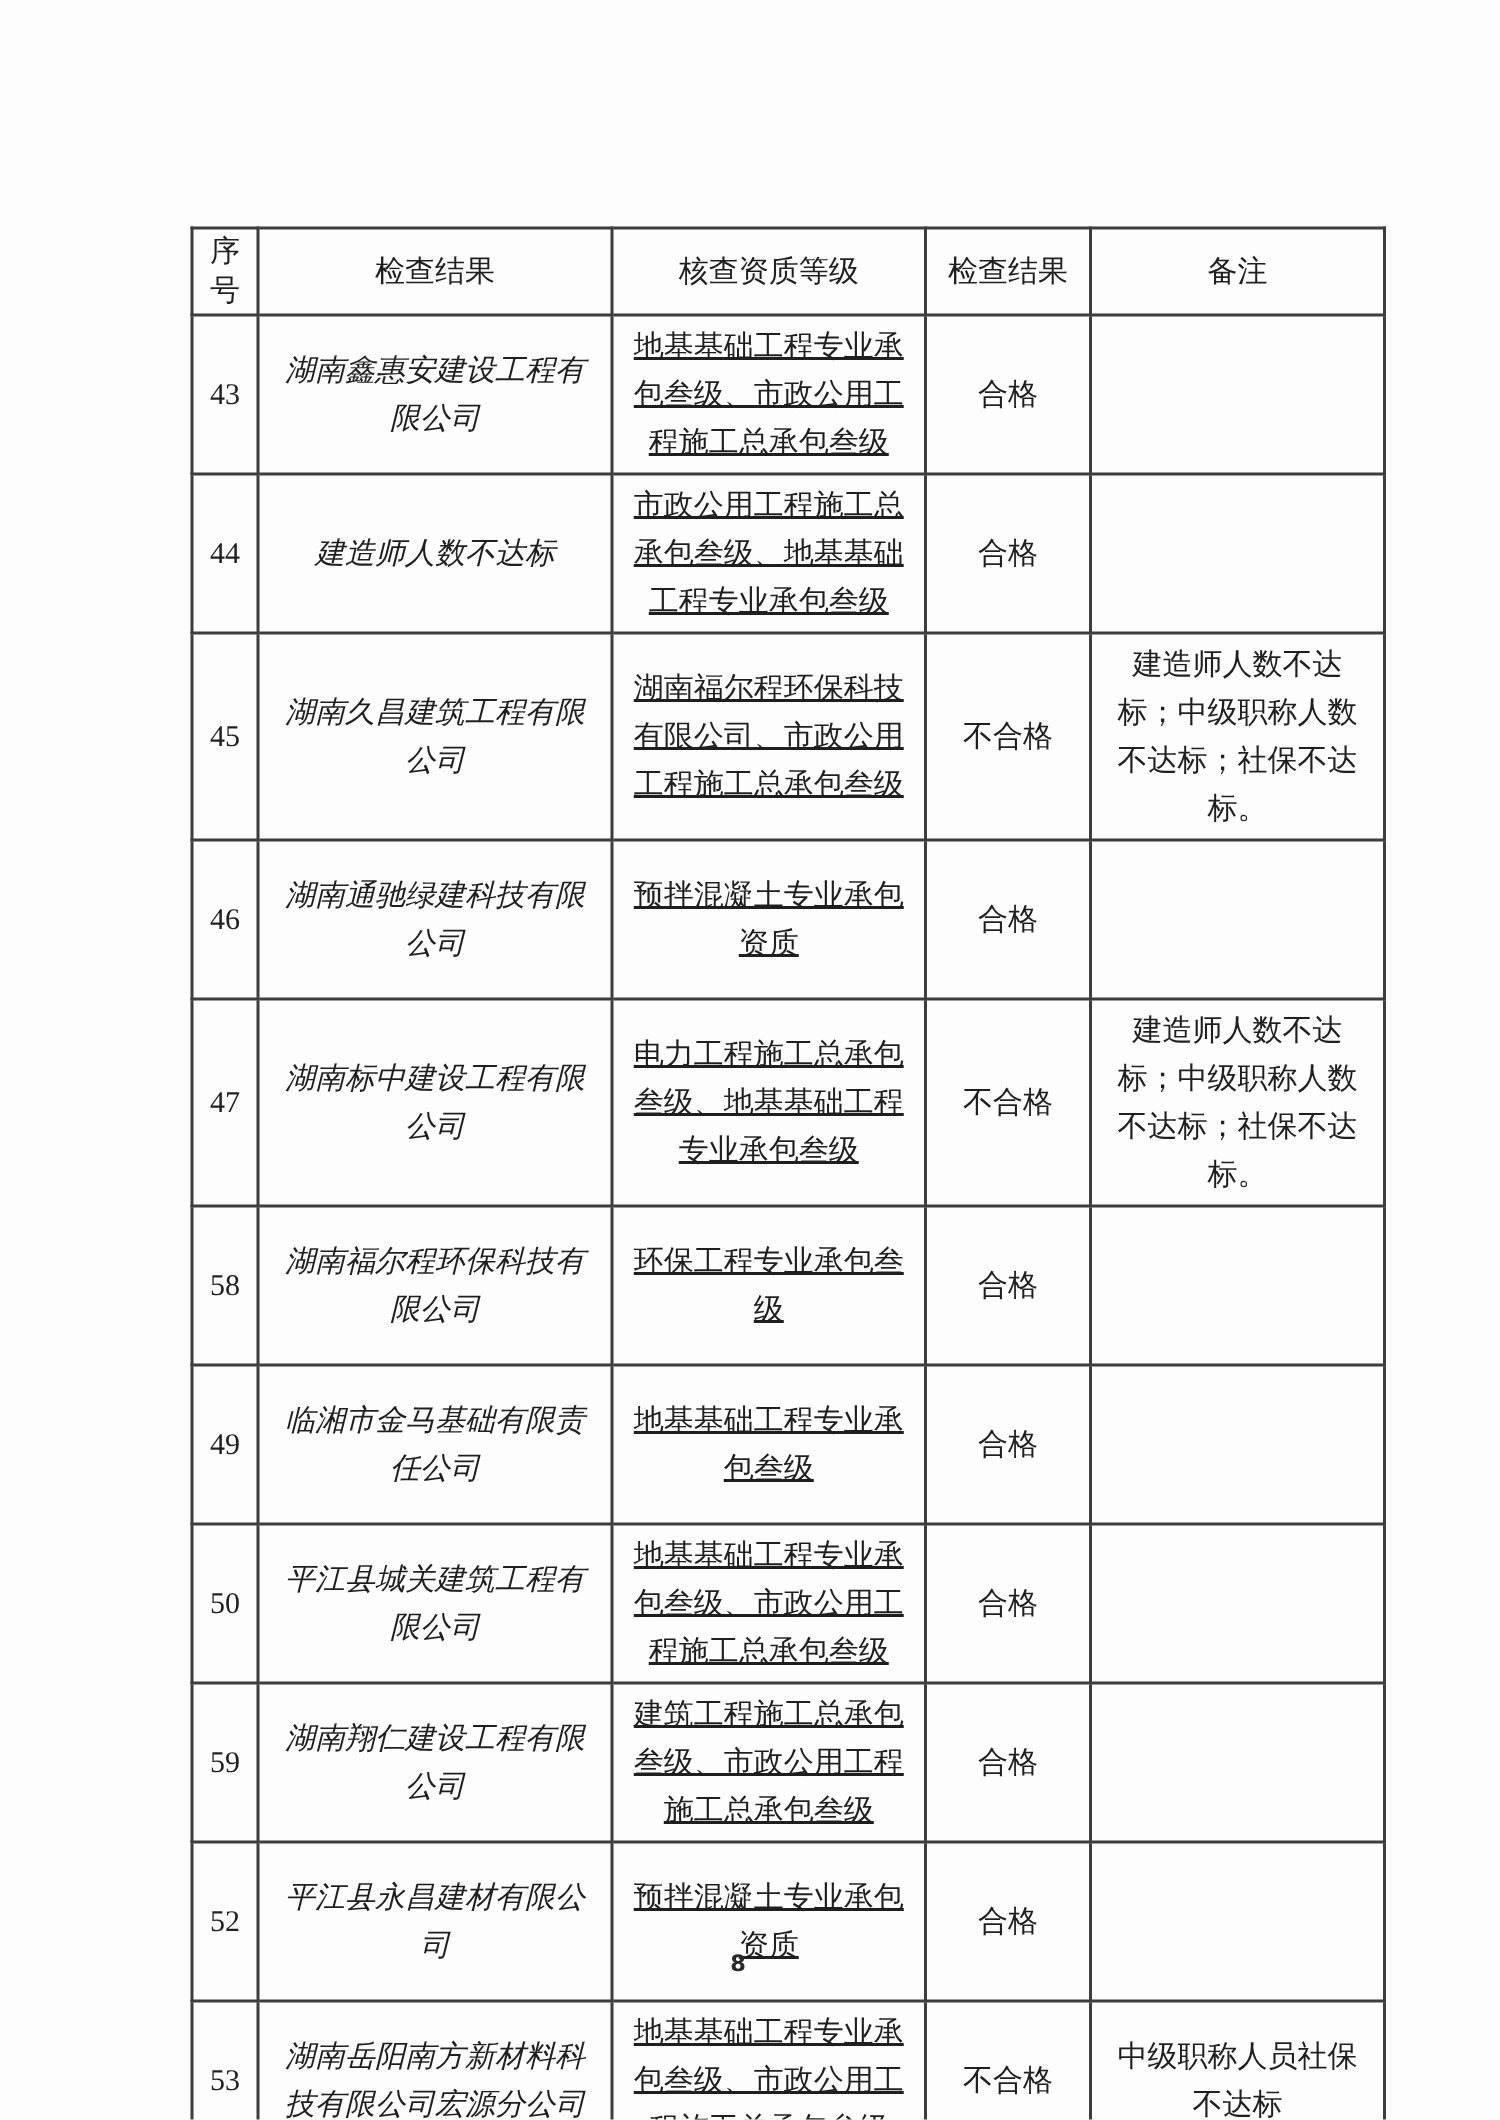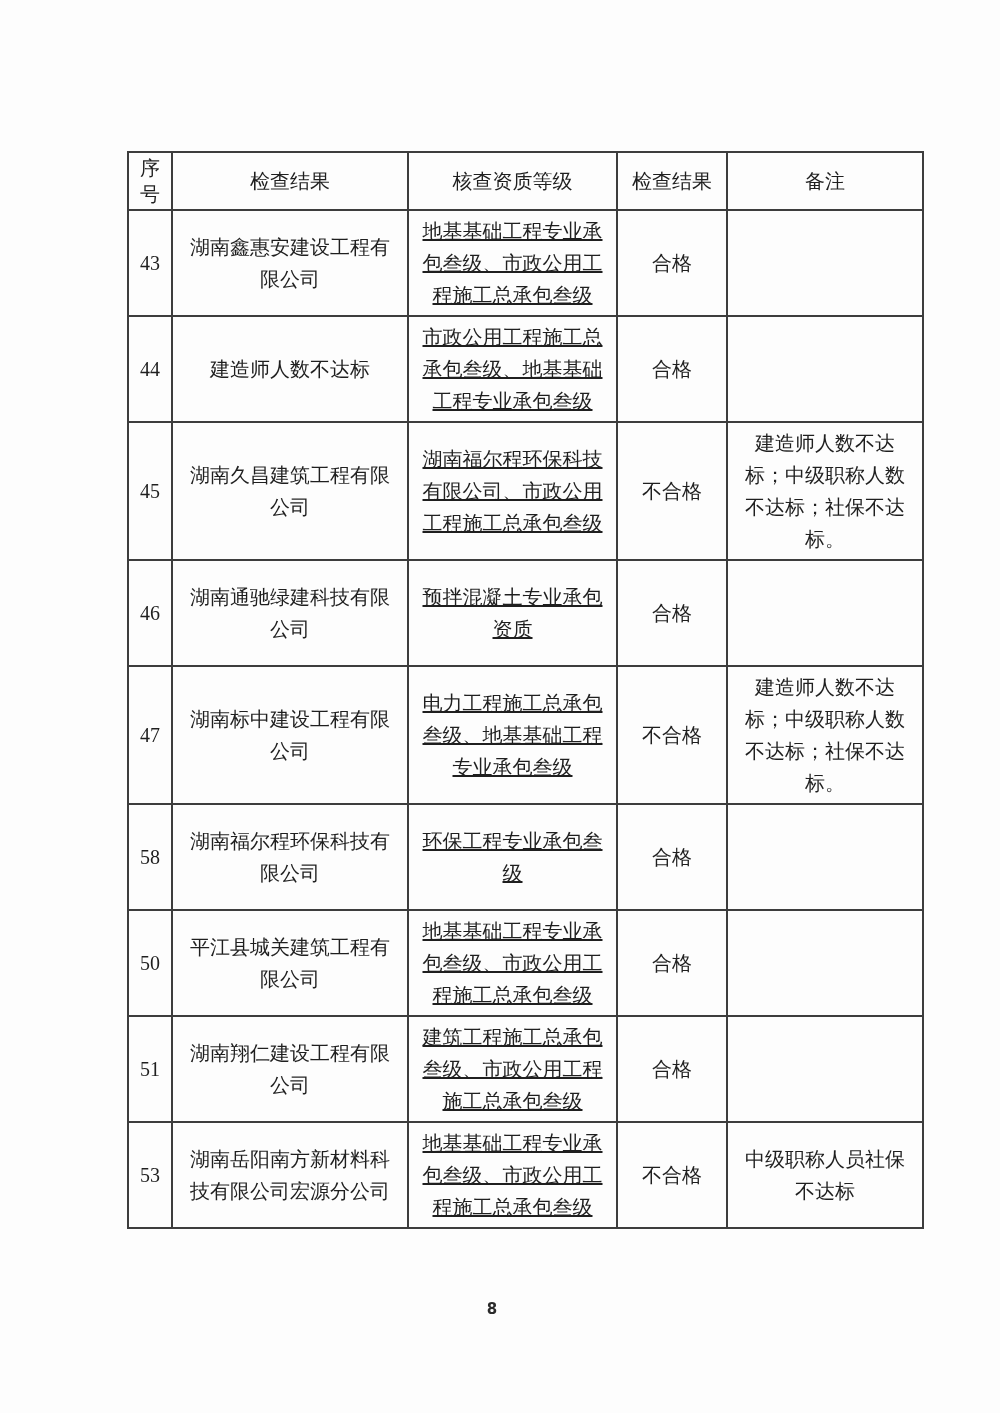--- a/index.html
+++ b/index.html
@@ -49,20 +49,21 @@
   table.results tbody tr {
     height: 106px;
   }
   td.col-no {
     font-size: 16px;
     font-family: "Liberation Serif", "DejaVu Serif", serif;
     padding: 0 2px;
   }
   td.col-name {
     padding: 4px 9px;
+    font-style: italic;
   }
   td.col-qual {
     padding: 4px 6px;
     text-decoration: underline;
   }
   td.col-result {
     padding: 4px 4px;
   }
   td.col-remark {
     padding: 4px 4px;
@@ -138,30 +139,44 @@
     <td class="col-remark">建造师人数不达标；中级职称人数不达标；社保不达标。</td>
   </tr>
         <tr>
     <td class="col-no">58</td>
     <td class="col-name">湖南福尔程环保科技有限公司</td>
     <td class="col-qual">环保工程专业承包叁级</td>
     <td class="col-result">合格</td>
     <td class="col-remark"></td>
   </tr>
         <tr>
+    <td class="col-no">49</td>
+    <td class="col-name">临湘市金马基础有限责任公司</td>
+    <td class="col-qual">地基基础工程专业承包叁级</td>
+    <td class="col-result">合格</td>
+    <td class="col-remark"></td>
+  </tr>
+        <tr>
     <td class="col-no">50</td>
     <td class="col-name">平江县城关建筑工程有限公司</td>
     <td class="col-qual">地基基础工程专业承包叁级、市政公用工程施工总承包叁级</td>
     <td class="col-result">合格</td>
     <td class="col-remark"></td>
   </tr>
         <tr>
-    <td class="col-no">51</td>
+    <td class="col-no">59</td>
     <td class="col-name">湖南翔仁建设工程有限公司</td>
     <td class="col-qual">建筑工程施工总承包叁级、市政公用工程施工总承包叁级</td>
+    <td class="col-result">合格</td>
+    <td class="col-remark"></td>
+  </tr>
+        <tr>
+    <td class="col-no">52</td>
+    <td class="col-name">平江县永昌建材有限公司</td>
+    <td class="col-qual">预拌混凝土专业承包资质</td>
     <td class="col-result">合格</td>
     <td class="col-remark"></td>
   </tr>
         <tr>
     <td class="col-no">53</td>
     <td class="col-name">湖南岳阳南方新材料科技有限公司宏源分公司</td>
     <td class="col-qual">地基基础工程专业承包叁级、市政公用工程施工总承包叁级</td>
     <td class="col-result">不合格</td>
     <td class="col-remark">中级职称人员社保不达标</td>
   </tr>

